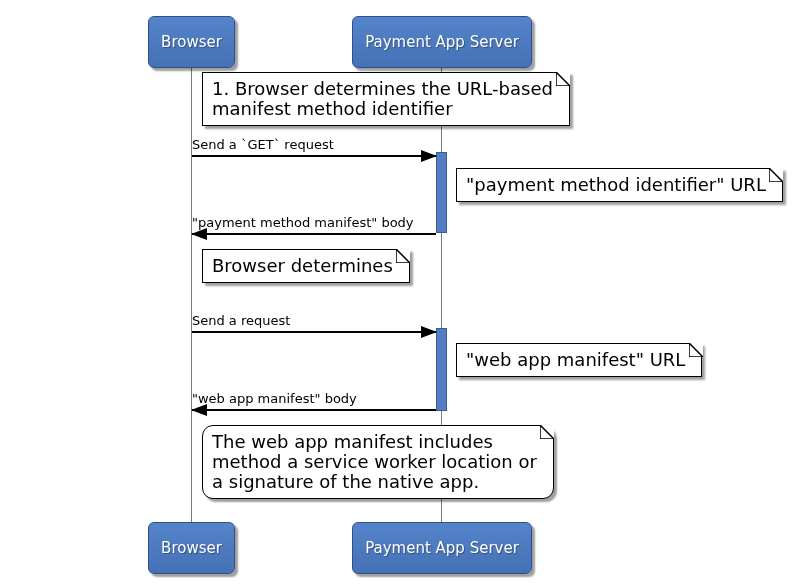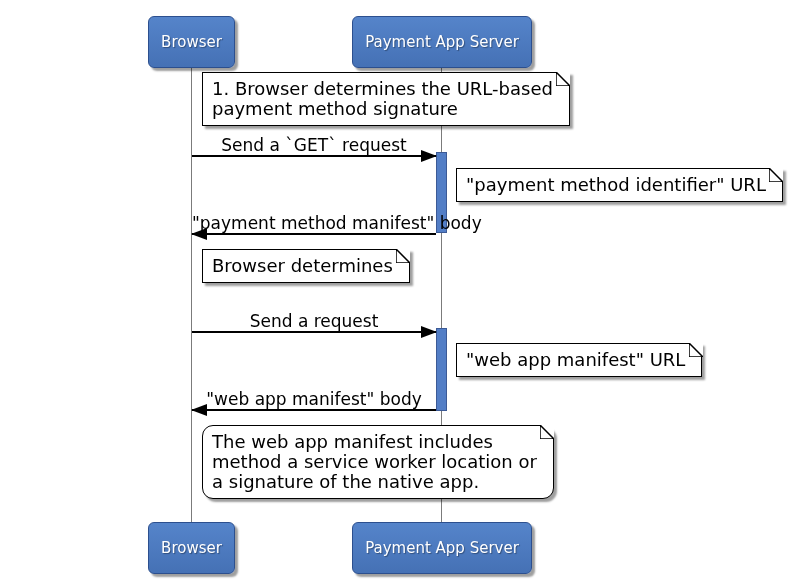--- a/index.html
+++ b/index.html
@@ -53,22 +53,22 @@
   #actor-browser-bottom { left: 148px; top: 522px; width: 87px;  }
   #actor-server-bottom  { left: 352px; top: 522px; width: 180px; }
 
   
   .msg {
     position: absolute;
     left: 192px;
     width: 244px;
   }
   .msg-label {
-    text-align: center;
-    font-size: 17px;
+    text-align: left;
+    font-size: 13px;
     line-height: 16px;
     margin-bottom: 2px;
     white-space: nowrap;
   }
   .msg-line {
     position: relative;
     height: 0;
     border-top: 2px solid var(--arrow, #000);
   }
   .arrowhead {
@@ -151,21 +151,21 @@
     </div>
   </div>
 
   <div class="note" id="note-step1">
     <span class="note-fold">
       <svg width="14" height="14" viewBox="0 0 14 14">
           <path d="M0 0 L14 14 L0 14 Z" fill="#ffffff" stroke="#000000" stroke-width="1.5"></path>
         </svg>
     </span>
     <div class="note-line">1. Browser determines the URL-based</div>
-    <div class="note-line">payment method signature</div>
+    <div class="note-line">manifest method identifier</div>
   </div>
 
   <div class="note" id="note-pmi-url">
     <span class="note-fold">
       <svg width="14" height="14" viewBox="0 0 14 14">
           <path d="M0 0 L14 14 L0 14 Z" fill="#ffffff" stroke="#000000" stroke-width="1.5"></path>
         </svg>
     </span>
     <div class="note-line">"payment method identifier" URL</div>
   </div>

